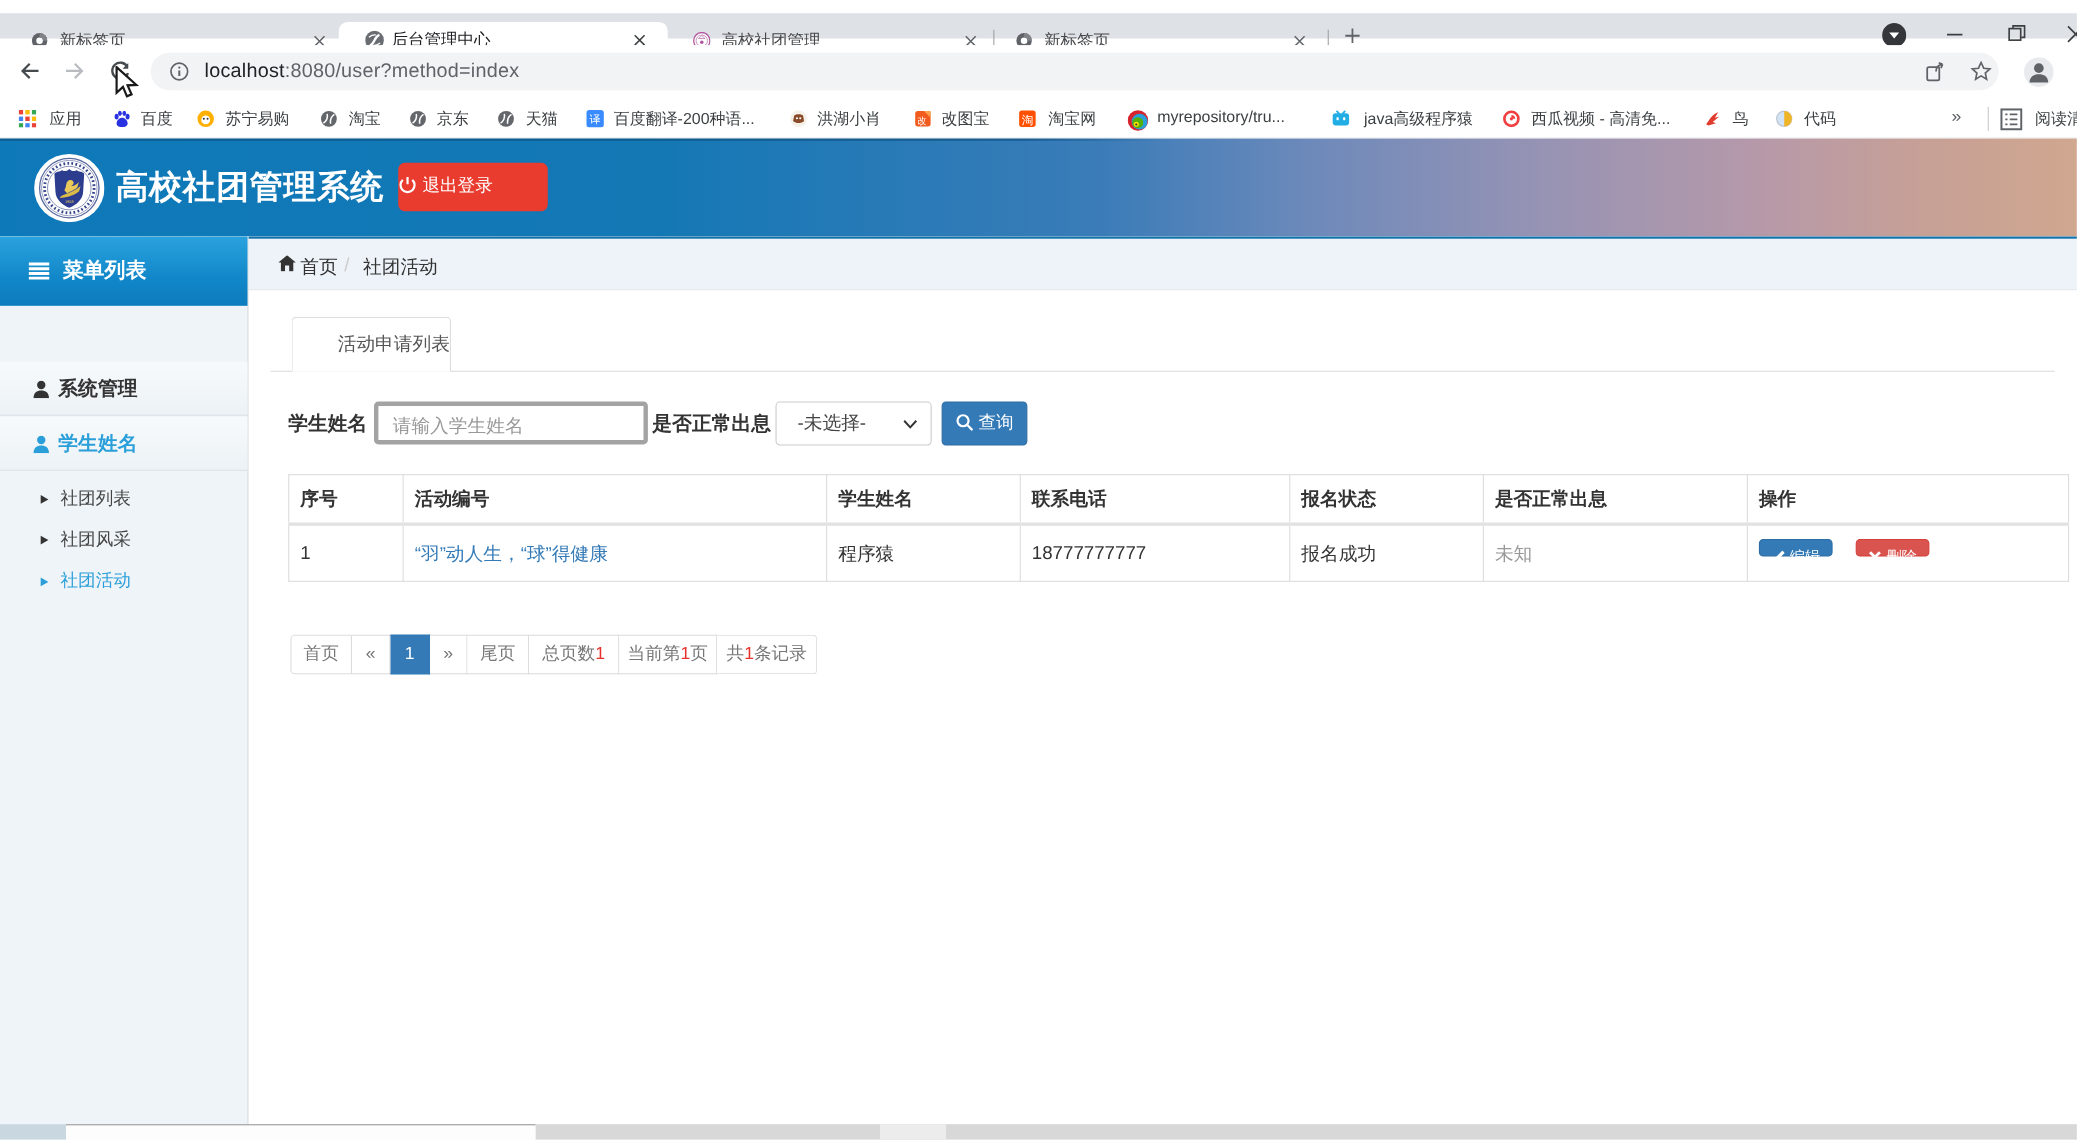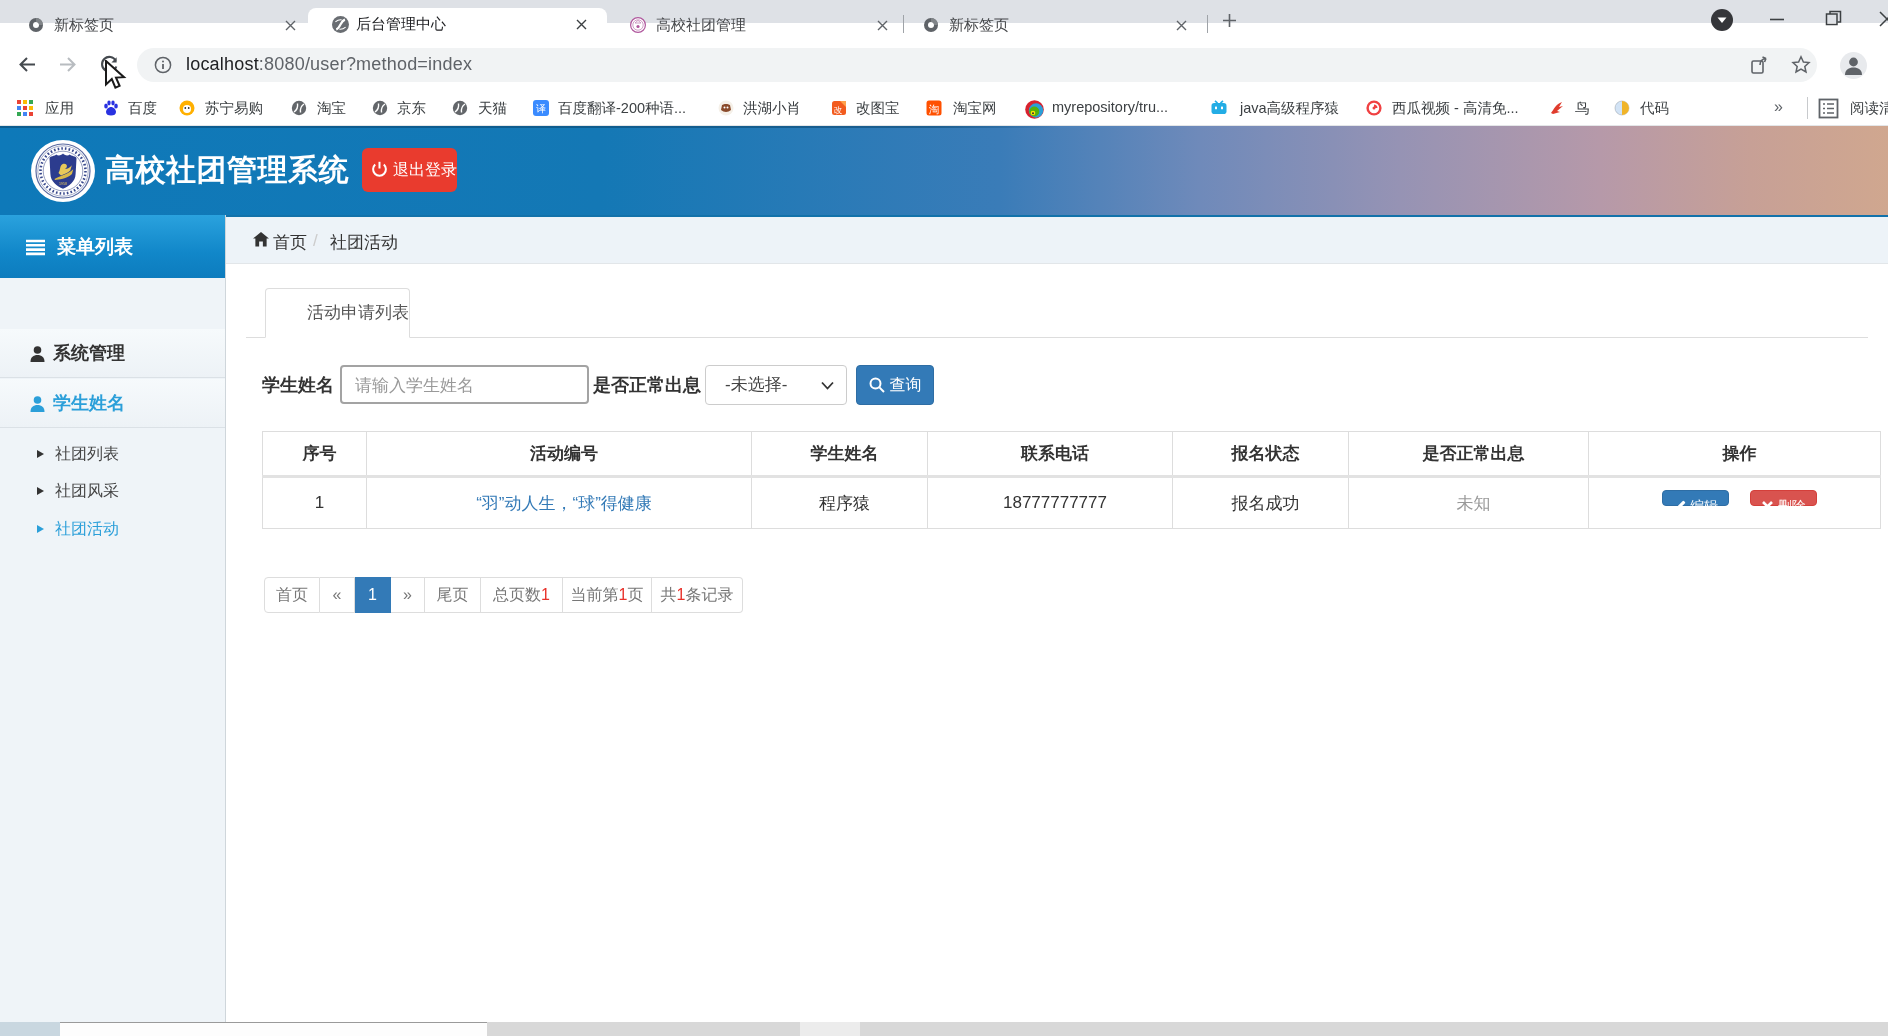--- a/index.html
+++ b/index.html
@@ -1,61 +1,61 @@
 <!DOCTYPE html>
 <html><head>
 <meta charset="utf-8">
 <style>
 *{margin:0;padding:0;box-sizing:border-box}
 html,body{width:1888px;height:1036px;overflow:hidden;font-family:"Liberation Sans",sans-serif;background:#fff}
 .abs{position:absolute}
 
-#tabstrip{position:absolute;left:0;top:0;width:1888px;height:23px;background:#dee1e6}
+#tabstrip{position:absolute;left:0;top:12px;width:1888px;height:23px;background:#dee1e6}
 .tab{position:absolute;top:9px;height:32px;font-size:15px;color:#45474a;white-space:nowrap}
 .tab .fav{position:absolute;left:18px;top:8px;width:16px;height:16px}
 .tab .ttl{position:absolute;left:44px;top:7px}
 .tab .cls{position:absolute;top:8px;width:16px;height:16px;color:#5f6368;font-size:15px;line-height:16px;text-align:center}
 #activetab{position:absolute;left:308px;top:8px;width:299px;height:33px;background:#fff;border-radius:8px 8px 0 0;font-size:15px;color:#202124}
 .tabsep{position:absolute;top:15px;width:1px;height:18px;background:#9fa3a8}
 
 #addr{position:absolute;left:0;top:41px;width:1888px;height:49px;background:#fff}
 #pill{position:absolute;left:137px;top:7px;width:1680px;height:34px;border-radius:17px;background:#f1f3f4}
 #urltext{position:absolute;left:49px;top:6px;font-size:18px;color:#202124;letter-spacing:0.2px}
 #urltext span{color:#5f6368}
 
 #bookmarks{position:absolute;left:0;top:90px;width:1888px;height:36px;background:#fff;border-bottom:1px solid #e4e6e8}
 .bm{position:absolute;top:0;height:36px;font-size:14.5px;color:#3c4043;white-space:nowrap}
 .bm .ic{position:absolute;top:10px;width:16px;height:16px}
 .bm .tx{position:absolute;top:9px;left:26px}
 
 #hdr{position:absolute;left:0;top:126px;width:1888px;height:89px;background:linear-gradient(to right,#0e79b9 0px,#1478b5 600px,#3a7cb8 1000px,#6f8aba 1200px,#9693b4 1400px,#b699a9 1600px,#c7a096 1750px,#d0a78f 1888px)}
 #hdr .topline{position:absolute;left:0;top:0;width:1060px;height:2px;background:linear-gradient(to right,rgba(10,70,110,.55) 0 88%,rgba(10,70,110,0))}
 #sitetitle{position:absolute;left:105px;top:24px;font-size:30px;font-weight:bold;color:#fff;letter-spacing:0.5px}
-#logoutbtn{position:absolute;left:362px;top:22px;width:95px;height:44px;background:#e93b2e;border-radius:6px;color:#fff;font-size:16px;text-align:right;line-height:44px}
+#logoutbtn{position:absolute;left:362px;top:22px;width:136px;height:44px;background:#e93b2e;border-radius:6px;color:#fff;font-size:16px;text-align:left;line-height:44px}
 
 #sidebar{position:absolute;left:0;top:215px;width:226px;height:807px;background:#eff4f8;border-right:1px solid #cfd6db}
 #menuhead{position:absolute;left:0;top:0;width:225px;height:63px;background:linear-gradient(180deg,#2aa2de 0%,#1187c9 60%,#0d7cbe 100%);color:#fff;font-size:19px;font-weight:bold;line-height:63px}
 .mitem{position:absolute;left:0;width:225px;height:49px;border-bottom:1px solid #dbe1e6;background:linear-gradient(180deg,#f6fafc 0%,#edf2f6 100%);font-size:18px;font-weight:bold;color:#333;line-height:49px}
 .mitem .txt{margin-left:53px}
 .sub{position:absolute;left:0;width:225px;height:37px;font-size:16px;color:#444;line-height:37px}
 .sub .txt{margin-left:55px}
 .caret{position:absolute;left:37px;top:14.5px;width:0;height:0;border-left:7px solid #333;border-top:4.5px solid transparent;border-bottom:4.5px solid transparent}
 
 #crumb{position:absolute;left:226px;top:215px;width:1662px;height:49px;background:#edf3f8;border-top:2px solid #1272aa;border-bottom:1px solid #e2e6e9;font-size:17px;color:#333}
 
 #content{position:absolute;left:226px;top:264px;width:1662px;height:758px;background:#fff}
 #navtabline{position:absolute;left:20px;top:73px;width:1622px;height:1px;background:#ddd}
 #acttab{position:absolute;left:39px;top:24px;width:145px;height:50px;background:#fff;border:1px solid #ddd;border-bottom:1px solid #fff;border-radius:4px 4px 0 0;font-size:17px;color:#555;text-align:right;line-height:48px}
 .flabel{position:absolute;font-size:18px;font-weight:bold;color:#333;top:109px}
-#inp{position:absolute;left:114px;top:101px;width:249px;height:39px;border:2px solid #a3a3a3;border-radius:4px;background:#fff;font-size:17px;color:#999;line-height:37px;padding-left:13px}
+#inp{position:absolute;left:114px;top:101px;width:249px;height:39px;border:4px solid #a3a3a3;border-radius:4px;background:#fff;font-size:17px;color:#999;line-height:37px;padding-left:13px}
 #sel{position:absolute;left:479px;top:101px;width:142px;height:40px;border:1px solid #ccc;border-radius:4px;background:#fff;font-size:17px;color:#444;line-height:38px;padding-left:19px}
 #qbtn{position:absolute;left:630px;top:101px;width:78px;height:40px;background:#337ab7;border:1px solid #2e6da4;border-radius:4px;color:#fff;font-size:16px;text-align:center;line-height:38px}
 
 #tbl{position:absolute;left:36px;top:167px;width:1618px;border-collapse:collapse;table-layout:fixed;font-size:17px;color:#333}
-#tbl th,#tbl td{border:1px solid #ddd;text-align:center;padding-left:10px;font-weight:normal}
+#tbl th,#tbl td{border:1px solid #ddd;text-align:left;padding-left:10px;font-weight:normal}
 #tbl th{height:45px;font-weight:bold;border-bottom:3px solid #e2e2e2}
 #tbl td{height:52px}
 a.lk{color:#337ab7;text-decoration:none}
 .btn{display:inline-block;height:16px;border-radius:4px;color:#fff;font-size:14px;line-height:30px;padding:0 10px}
 
 #pager{position:absolute;left:38px;top:313px;height:36px;font-size:16px;color:#777}
 .pgc{display:inline-block;height:36px;border:1px solid #ddd;border-left:none;line-height:34px;text-align:center;vertical-align:top;background:#fff}
 .pgc:first-child{border-left:1px solid #ddd;border-radius:4px 0 0 4px}
 .pgc:last-child{border-radius:0 4px 4px 0}
 .red{color:#e8312a}

